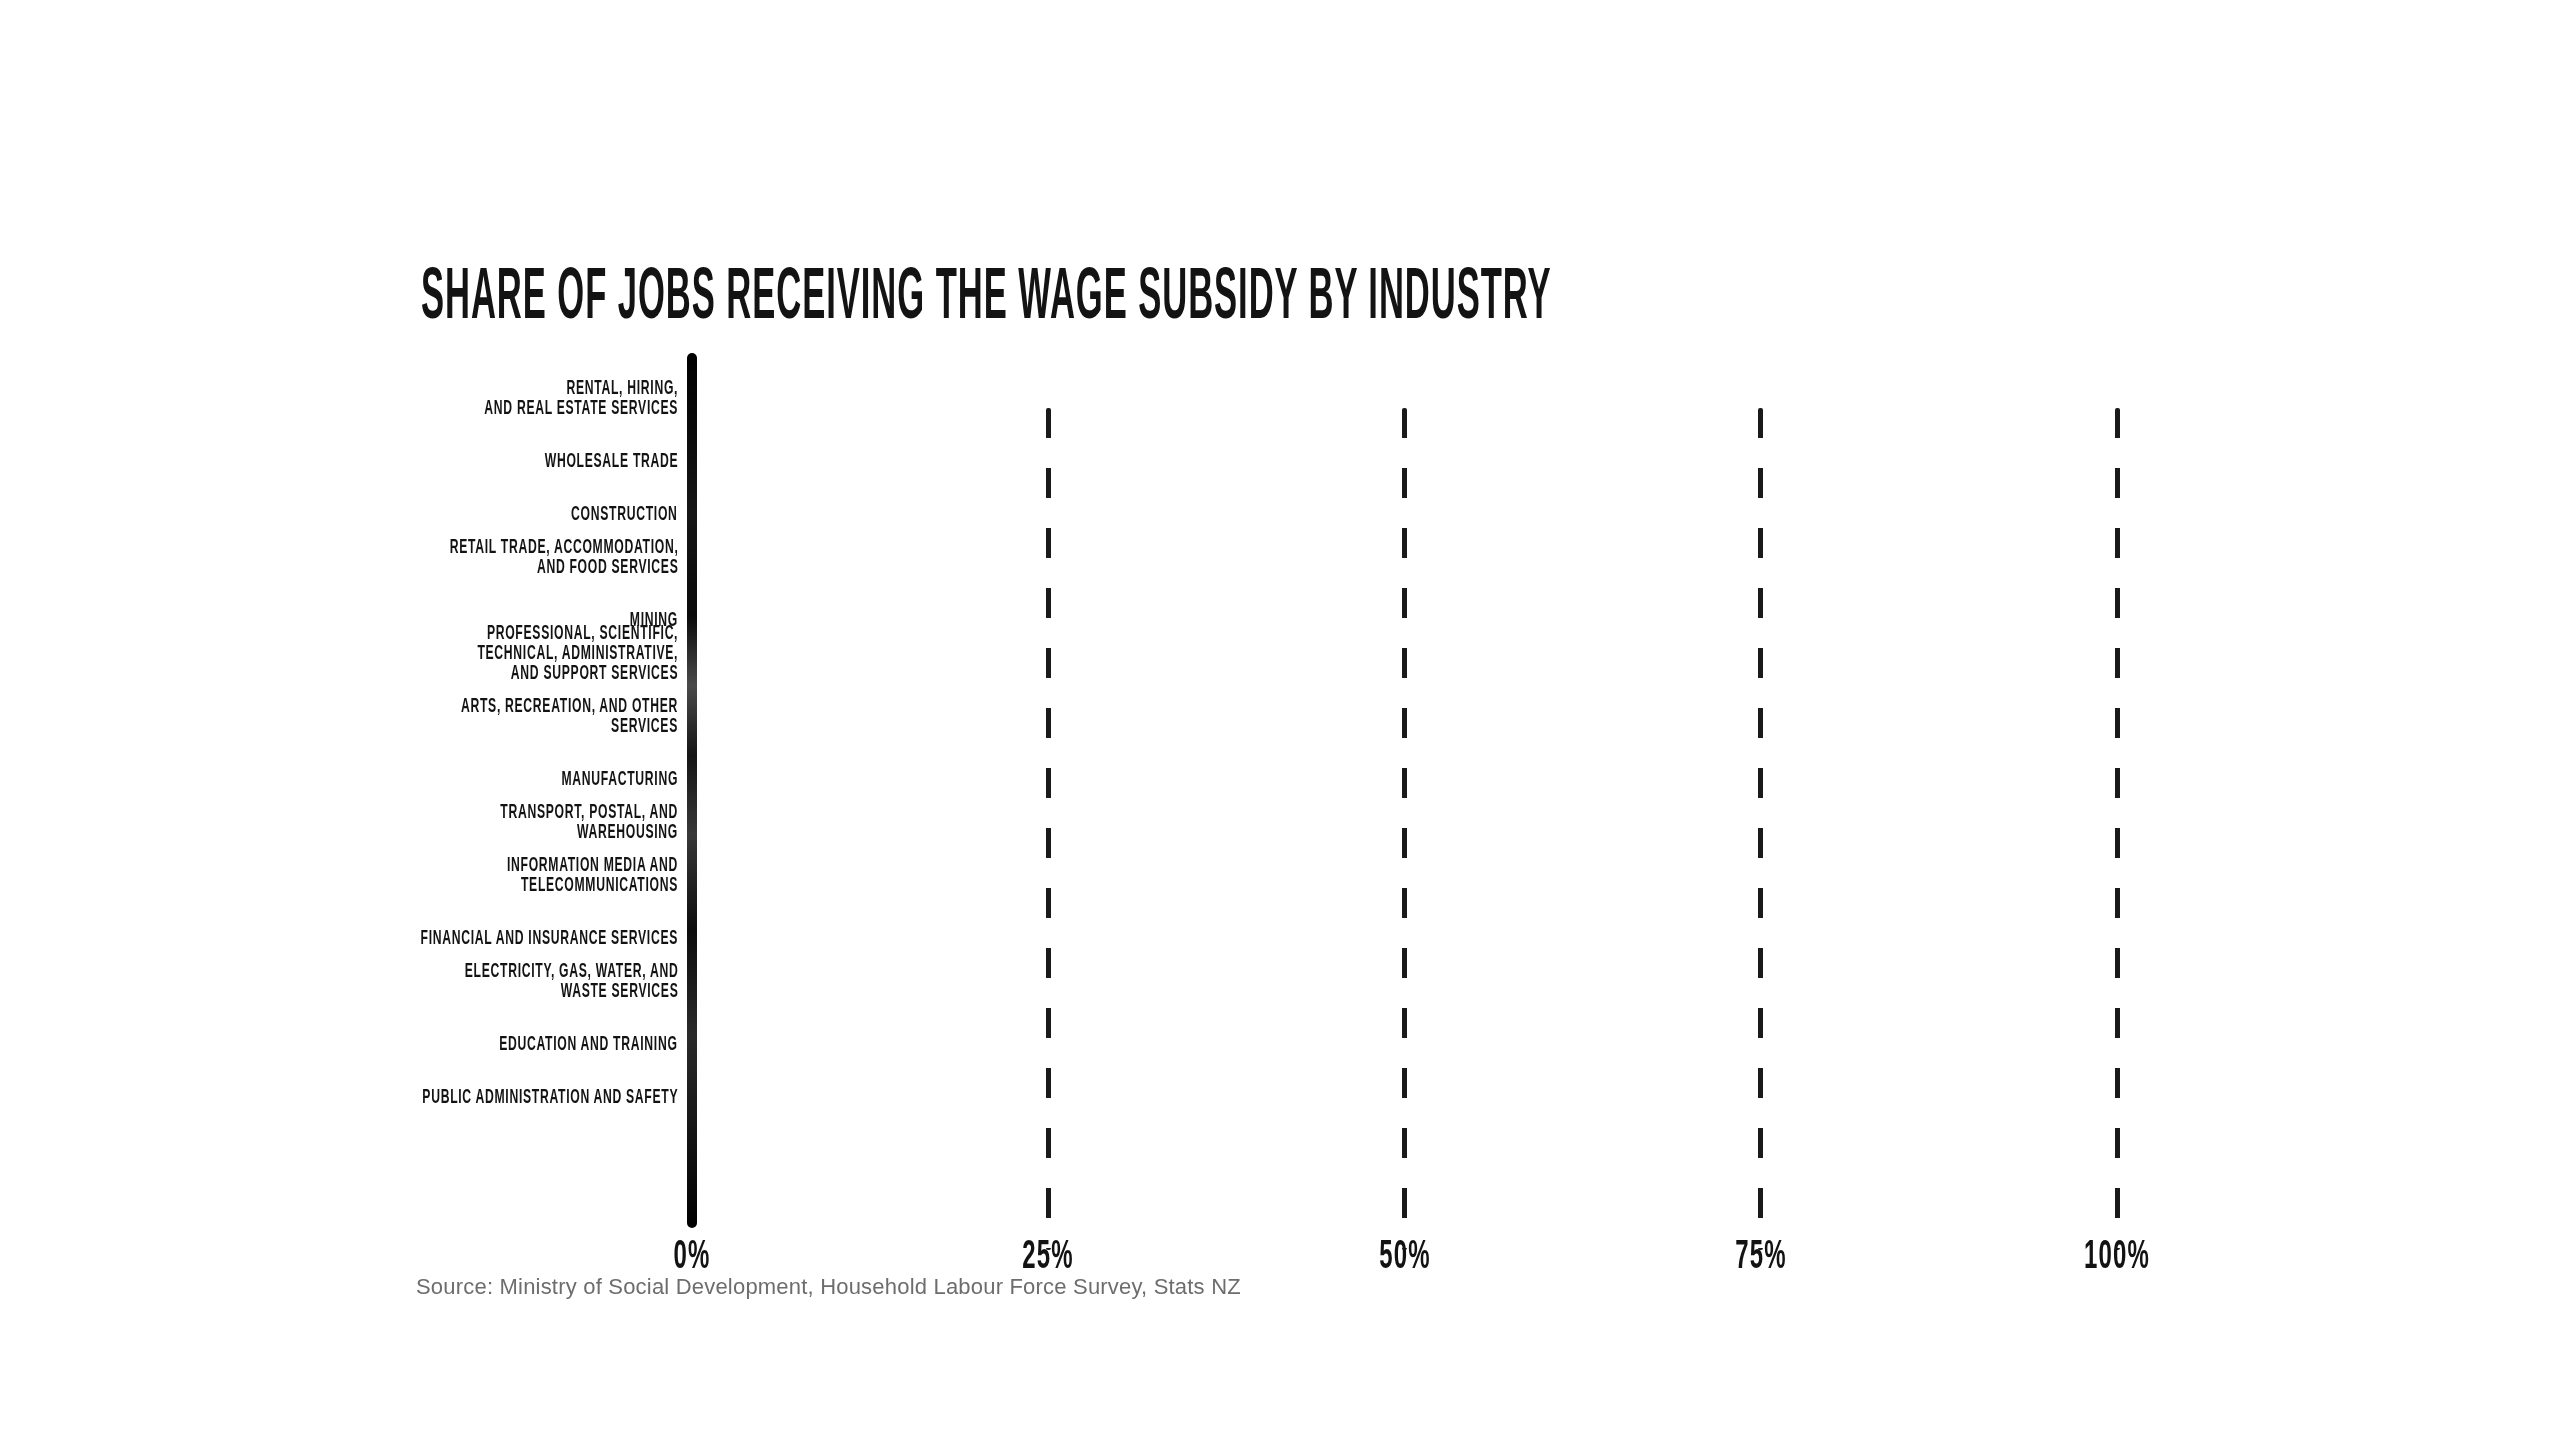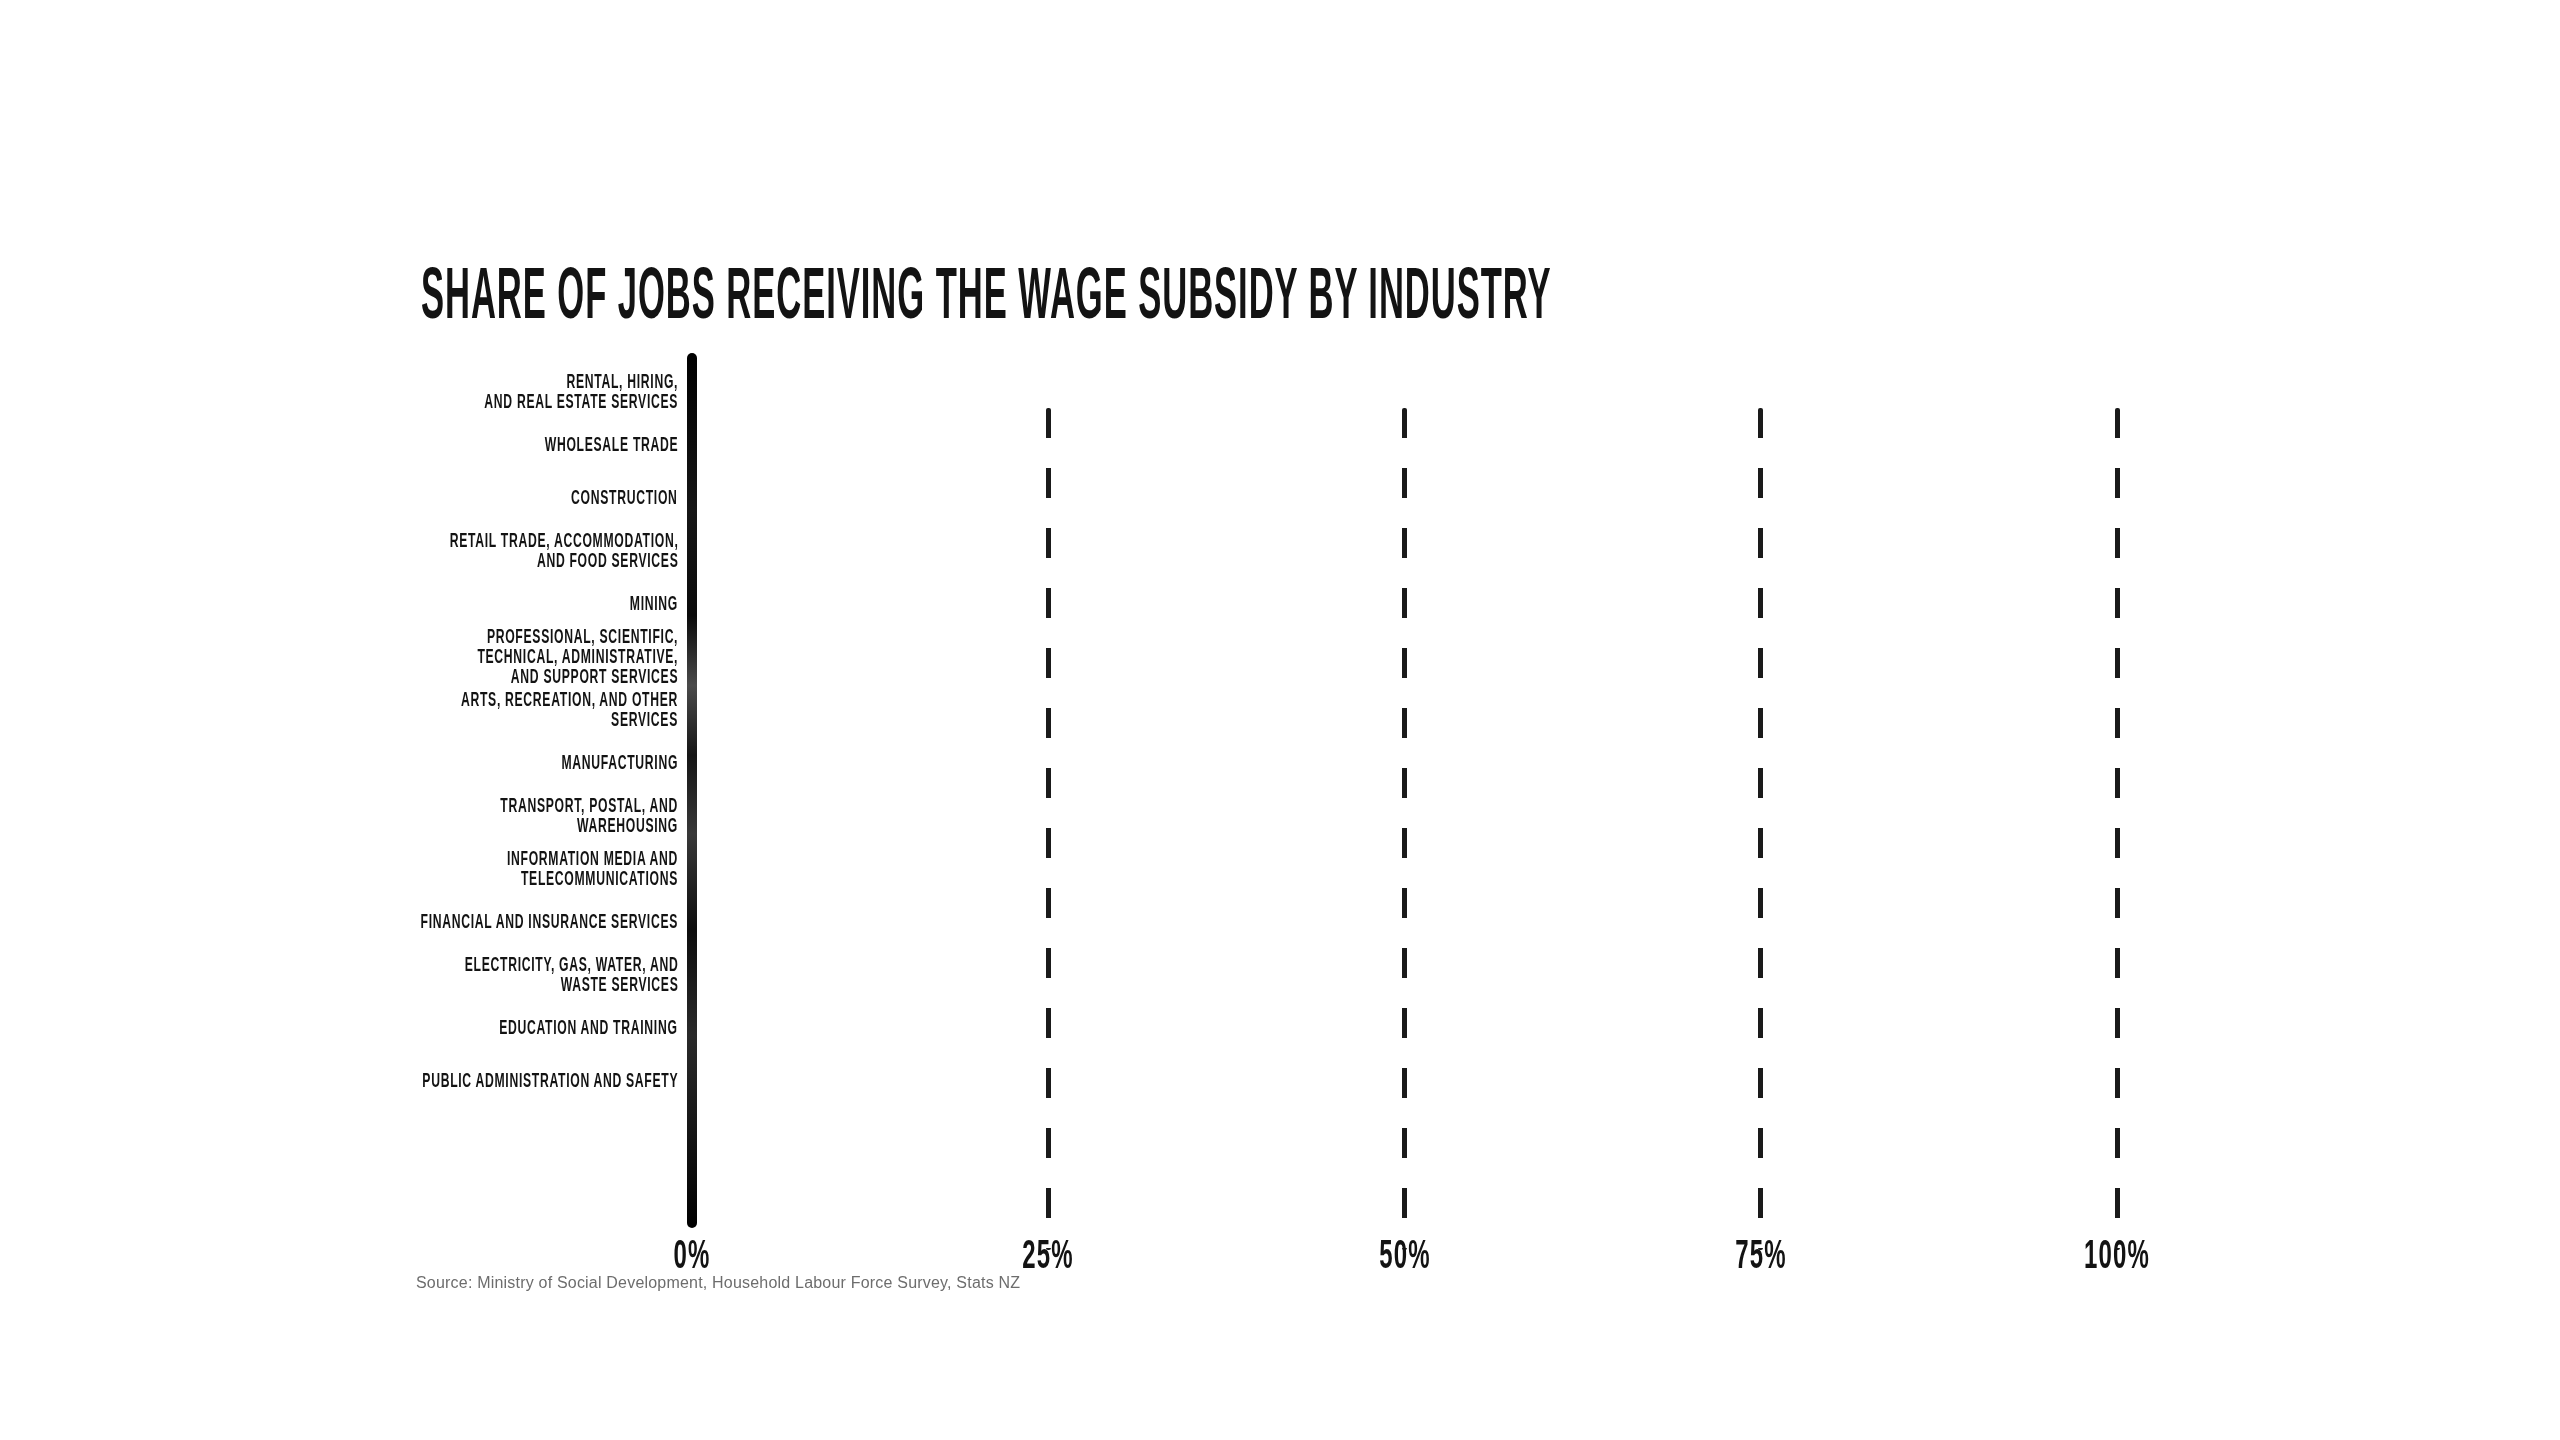--- a/index.html
+++ b/index.html
@@ -30,21 +30,21 @@
     position: absolute;
     left: 200px;
     top: 364px;
     width: 478px;
     display: flex;
     flex-direction: column;
   }
   .label-row {
     height: 53px;
     display: flex;
-    align-items: center;
+    align-items: flex-end;
     justify-content: flex-end;
     overflow: visible;
   }
   .label-row .lab {
     display: block;
     text-align: right;
     font-size: 21px;
     font-weight: 700;
     line-height: 20px;
     letter-spacing: 1.2px;
@@ -89,21 +89,21 @@
     position: absolute;
     left: 692px;
     height: 40px;
     background: var(--ink, #131313);
     border-radius: 3px;
   }
   .source-note {
     position: absolute;
     left: 416px;
     top: 1274px;
-    font-size: 16px;
+    font-size: 22px;
     font-weight: 400;
     letter-spacing: 0.2px;
     color: var(--muted, #6d6d6d);
   }
 </style>
 </head>
 <body>
 
 <div class="stage">
   <h1 class="chart-title">SHARE OF JOBS RECEIVING THE WAGE SUBSIDY BY INDUSTRY</h1>

